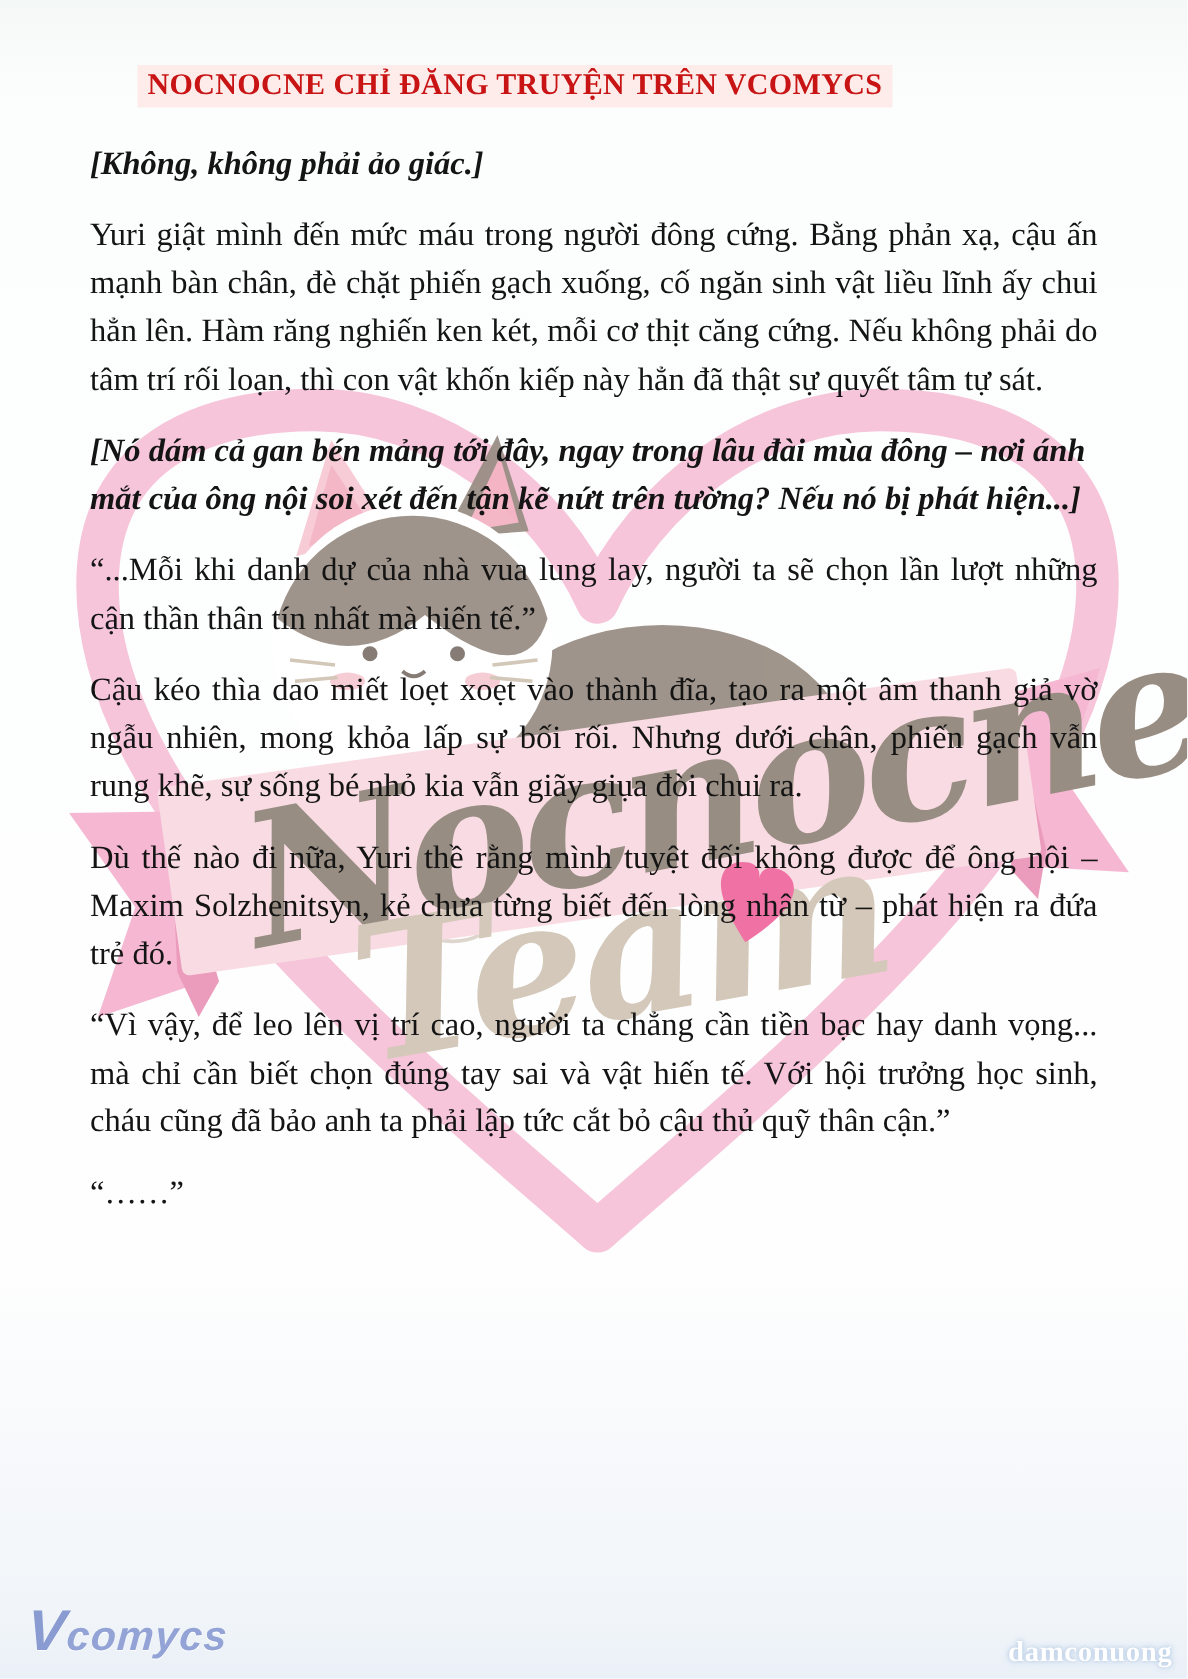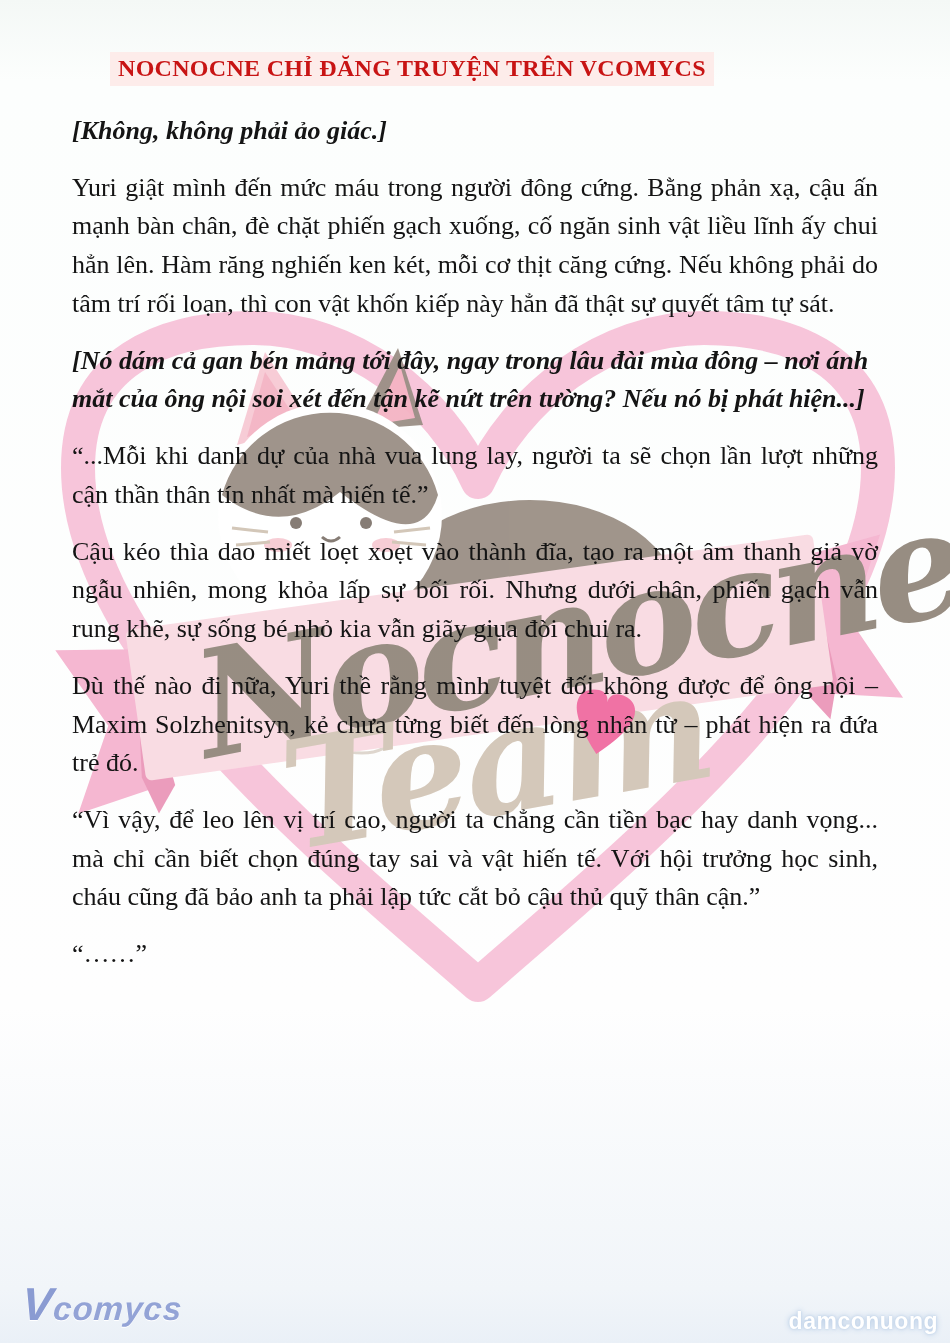--- a/index.html
+++ b/index.html
@@ -54,21 +54,21 @@
     font-style:italic; font-weight:bold;
     font-size:33px; letter-spacing:1px;
     color:#93a3d6;
     text-shadow:0 1px 0 #ffffff;
     transform:skewX(-4deg);
     display:inline-block;
   }
   .vcomycs-logo::first-letter { font-size:46px; color:#8a9bd2; }
   .credit {
     position:absolute; right:12px; bottom:8px;
-    font-family:Liberation Sans, sans-serif;
+    font-family:Liberation Serif, serif;
     font-weight:bold; font-size:23px;
     color:#ffffff;
     text-shadow:0 0 6px #b3c9e4, 0 0 3px #c3d5ea, 0 0 1px #d4e1f0;
     letter-spacing:0.5px;
   }
   
   .script-word {
     font-family:"DejaVu Serif","Liberation Serif",serif;
     font-style:italic; font-weight:bold;
   }

